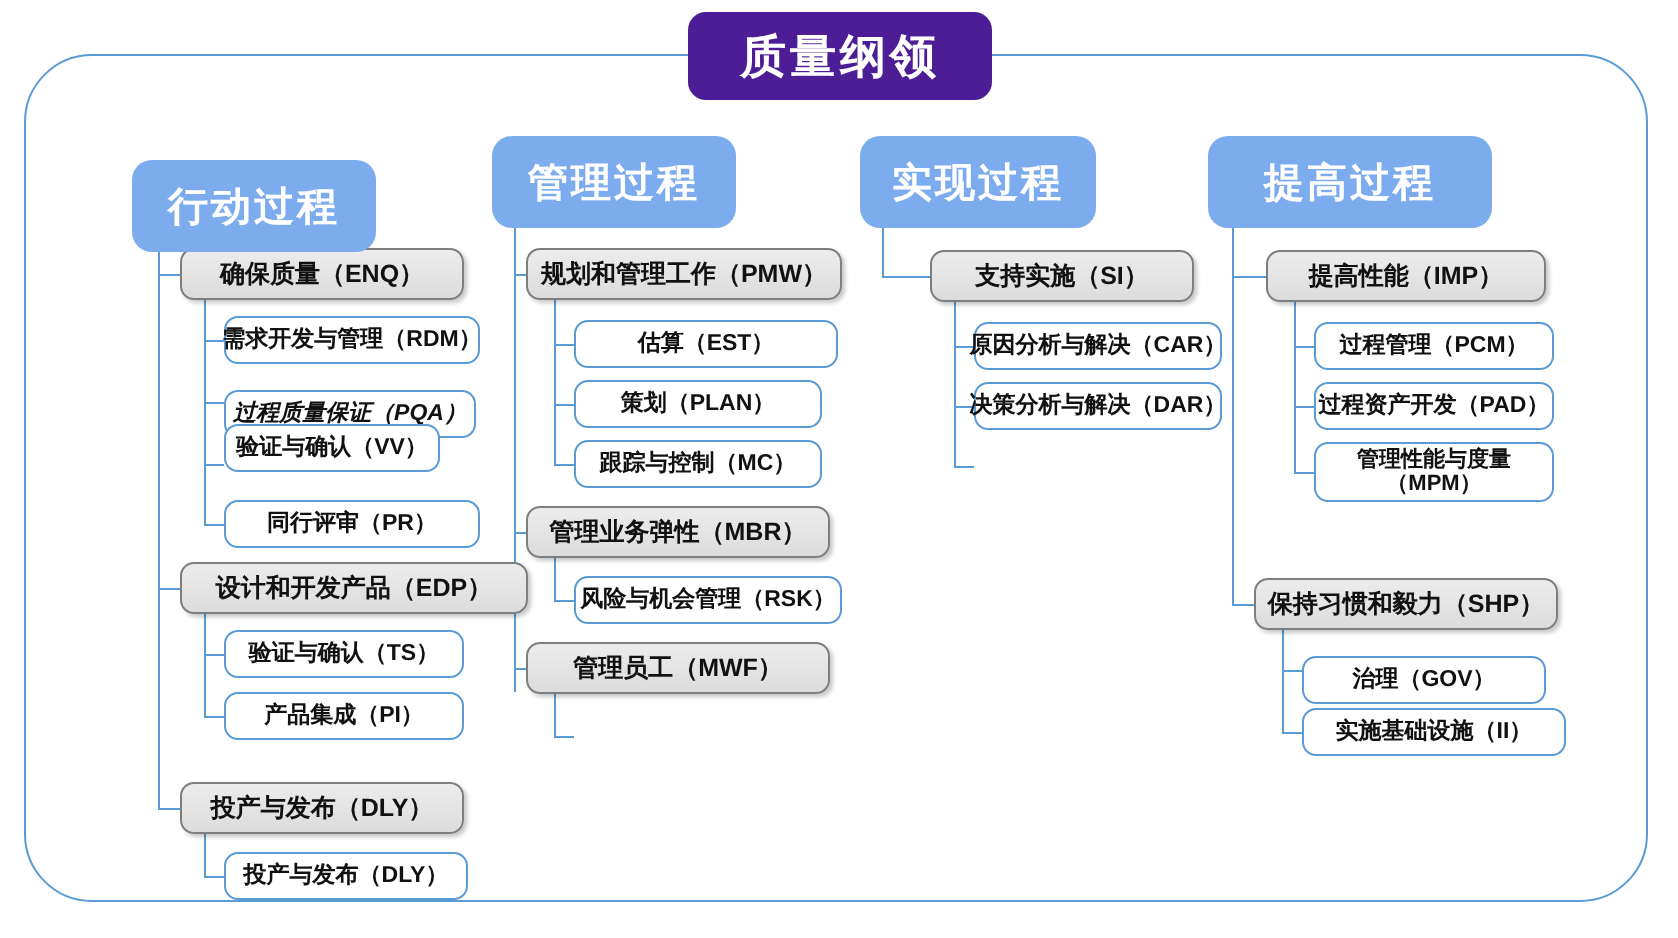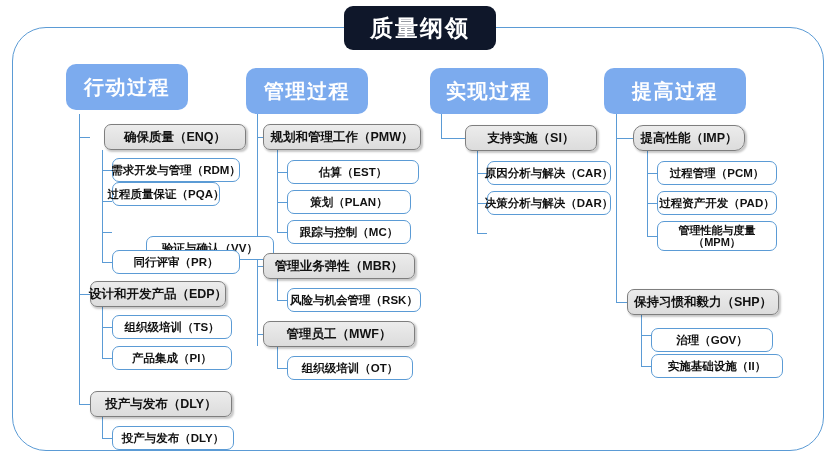--- a/index.html
+++ b/index.html
@@ -21,21 +21,21 @@
     border-radius:34px;
     box-sizing:border-box;
     background:transparent;
   }
 
   
   .title-box{
     position:absolute;
     left:344px;top:6px;
     width:152px;height:44px;
-    background:#0f172a;
+    background:#4c1d95;
     border-radius:9px;
     display:flex;align-items:center;justify-content:center;
     color:#ffffff;
     font-size:23px;font-weight:bold;
     letter-spacing:2px;
     z-index:5;
   }
 
   
   .col-head{
@@ -95,45 +95,45 @@
 </style>
 </head>
 <body>
 
 <div id="root">
 
   <div class="outer-frame"></div>
 
   <div class="title-box">质量纲领</div>
 
-  <div class="col-head" style="left:66px;top:64px;width:122px;">行动过程</div>
+  <div class="col-head" style="left:66px;top:80px;width:122px;">行动过程</div>
   <div class="conn v" style="left:79px;top:114px;height:290px;"></div>
 
   <div class="conn h" style="left:79px;top:137px;width:11px;"></div>
-  <div class="group-box" style="left:90px;top:124px;width:142px;margin-left:14px;">确保质量（ENQ）</div>
+  <div class="group-box" style="left:90px;top:124px;width:142px;">确保质量（ENQ）</div>
   <div class="conn v" style="left:102px;top:150px;height:112px;"></div>
 
   <div class="conn h" style="left:102px;top:170px;width:10px;"></div>
   <div class="leaf-box" style="left:112px;top:158px;width:128px;">需求开发与管理（RDM）</div>
 
   <div class="conn h" style="left:102px;top:201px;width:10px;"></div>
-  <div class="leaf-box" style="left:112px;top:182px;width:108px;">过程质量保证（PQA）</div>
+  <div class="leaf-box" style="left:112px;top:195px;width:126px;font-style:italic;">过程质量保证（PQA）</div>
 
   <div class="conn h" style="left:102px;top:232px;width:10px;"></div>
-  <div class="leaf-box" style="left:112px;top:236px;width:128px;margin-left:34px;">验证与确认（VV）</div>
+  <div class="leaf-box" style="left:112px;top:212px;width:108px;">验证与确认（VV）</div>
 
   <div class="conn h" style="left:102px;top:262px;width:10px;"></div>
   <div class="leaf-box" style="left:112px;top:250px;width:128px;">同行评审（PR）</div>
 
   <div class="conn h" style="left:79px;top:294px;width:11px;"></div>
-  <div class="group-box" style="left:90px;top:281px;width:136px;">设计和开发产品（EDP）</div>
+  <div class="group-box" style="left:90px;top:281px;width:174px;">设计和开发产品（EDP）</div>
   <div class="conn v" style="left:102px;top:307px;height:51px;"></div>
 
   <div class="conn h" style="left:102px;top:327px;width:10px;"></div>
-  <div class="leaf-box" style="left:112px;top:315px;width:120px;">组织级培训（TS）</div>
+  <div class="leaf-box" style="left:112px;top:315px;width:120px;">验证与确认（TS）</div>
 
   <div class="conn h" style="left:102px;top:358px;width:10px;"></div>
   <div class="leaf-box" style="left:112px;top:346px;width:120px;">产品集成（PI）</div>
 
   <div class="conn h" style="left:79px;top:404px;width:11px;"></div>
   <div class="group-box" style="left:90px;top:391px;width:142px;">投产与发布（DLY）</div>
   <div class="conn v" style="left:102px;top:417px;height:22px;"></div>
 
   <div class="conn h" style="left:102px;top:438px;width:10px;"></div>
   <div class="leaf-box" style="left:112px;top:426px;width:122px;">投产与发布（DLY）</div>
@@ -159,42 +159,41 @@
   <div class="conn v" style="left:277px;top:279px;height:22px;"></div>
 
   <div class="conn h" style="left:277px;top:300px;width:10px;"></div>
   <div class="leaf-box" style="left:287px;top:288px;width:134px;">风险与机会管理（RSK）</div>
 
   <div class="conn h" style="left:257px;top:334px;width:6px;"></div>
   <div class="group-box" style="left:263px;top:321px;width:152px;">管理员工（MWF）</div>
   <div class="conn v" style="left:277px;top:347px;height:22px;"></div>
 
   <div class="conn h" style="left:277px;top:368px;width:10px;"></div>
-  <div class="leaf-box" style="left:287px;top:356px;width:126px;">组织级培训（OT）</div>
 
   <div class="col-head" style="left:430px;top:68px;width:118px;">实现过程</div>
   <div class="conn v" style="left:441px;top:114px;height:25px;"></div>
 
   <div class="conn h" style="left:441px;top:138px;width:24px;"></div>
   <div class="group-box" style="left:465px;top:125px;width:132px;">支持实施（SI）</div>
   <div class="conn v" style="left:477px;top:151px;height:82px;"></div>
 
   <div class="conn h" style="left:477px;top:173px;width:10px;"></div>
   <div class="leaf-box" style="left:487px;top:161px;width:124px;">原因分析与解决（CAR）</div>
 
   <div class="conn h" style="left:477px;top:203px;width:10px;"></div>
   <div class="leaf-box" style="left:487px;top:191px;width:124px;">决策分析与解决（DAR）</div>
 
   <div class="conn h" style="left:477px;top:233px;width:10px;"></div>
 
   <div class="col-head" style="left:604px;top:68px;width:142px;">提高过程</div>
   <div class="conn v" style="left:616px;top:114px;height:188px;"></div>
 
   <div class="conn h" style="left:616px;top:138px;width:17px;"></div>
-  <div class="group-box" style="left:633px;top:125px;width:112px;border-radius:10px;">提高性能（IMP）</div>
+  <div class="group-box" style="left:633px;top:125px;width:140px;">提高性能（IMP）</div>
   <div class="conn v" style="left:647px;top:151px;height:85px;"></div>
 
   <div class="conn h" style="left:647px;top:173px;width:10px;"></div>
   <div class="leaf-box" style="left:657px;top:161px;width:120px;">过程管理（PCM）</div>
 
   <div class="conn h" style="left:647px;top:203px;width:10px;"></div>
   <div class="leaf-box" style="left:657px;top:191px;width:120px;">过程资产开发（PAD）</div>
 
   <div class="conn h" style="left:647px;top:236px;width:10px;"></div>
   <div class="leaf-box two-line" style="left:657px;top:221px;width:120px;height:30px;">管理性能与度量（MPM）</div>

